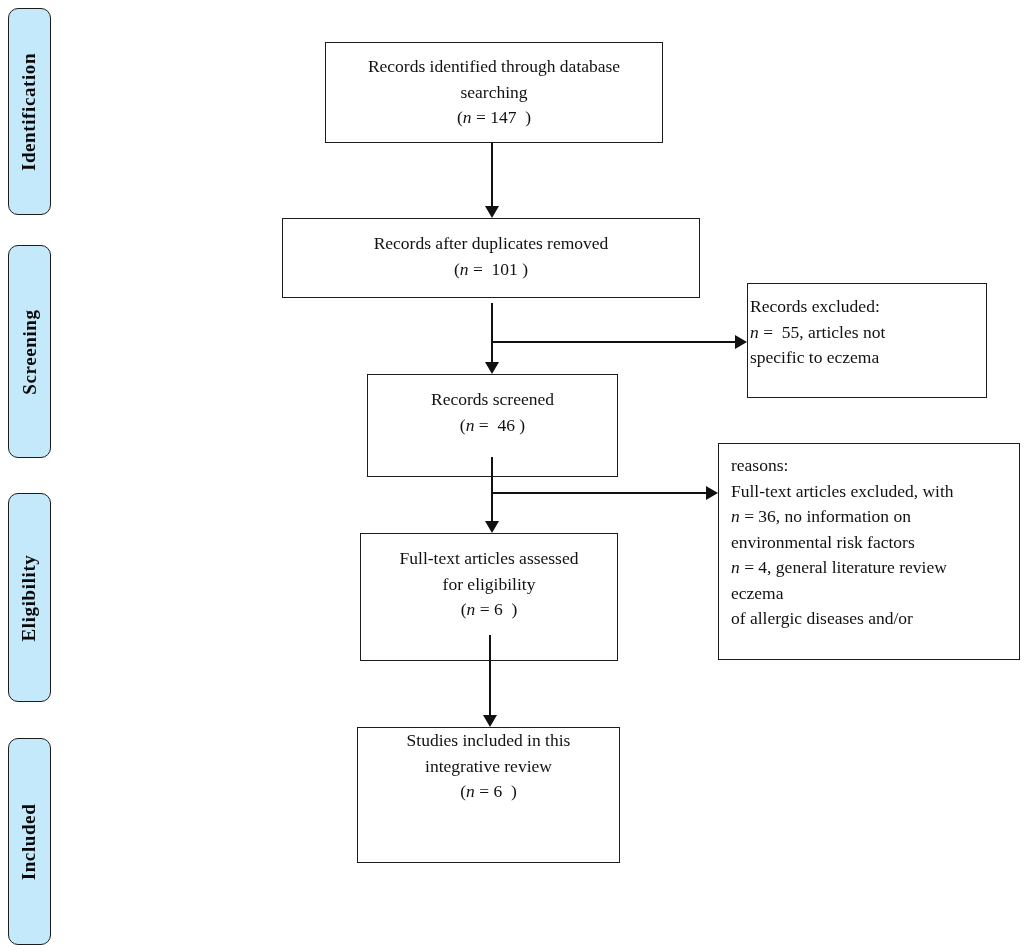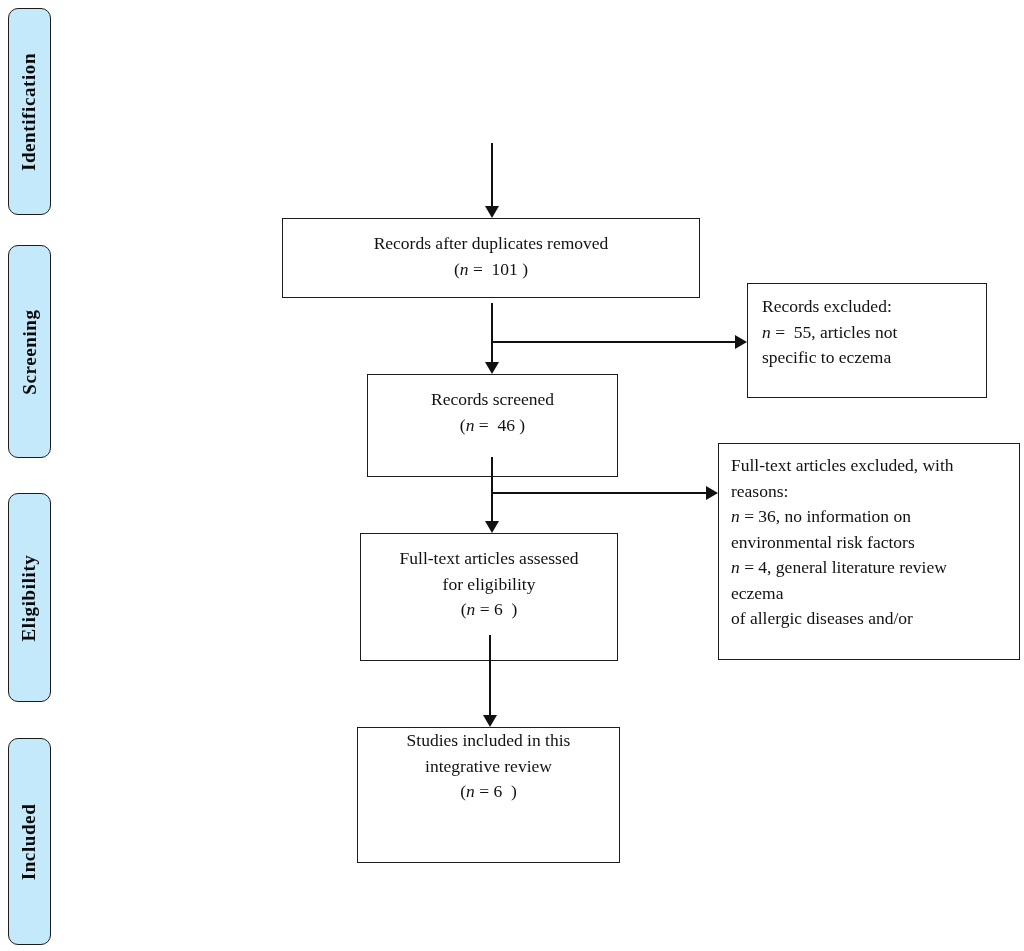--- a/index.html
+++ b/index.html
@@ -76,40 +76,45 @@
   <div class="stage" style="top: 245px; height: 213px; background-color: rgb(195, 233, 250);">
     <span class="vtext">Screening</span>
   </div>
   <div class="stage" style="top: 493px; height: 209px; background-color: rgb(195, 233, 250);">
     <span class="vtext">Eligibility</span>
   </div>
   <div class="stage" style="top: 738px; height: 207px; background-color: rgb(195, 233, 250);">
     <span class="vtext">Included</span>
   </div>
 
+  <div class="fbox center" style="left:325px; top:42px; width:338px; height:101px; padding-top:11px;">
+    <div class="bline">Records identified through database</div>
+    <div class="bline">searching</div>
+    <div class="bline count"><span>(</span><i class="nvar">n</i><span> = 147  )</span></div>
+  </div>
 
   <div class="fbox center" style="left:282px; top:218px; width:418px; height:80px; padding-top:12px;">
     <div class="bline">Records after duplicates removed</div>
     <div class="bline count"><span>(</span><i class="nvar">n</i><span> =  101 )</span></div>
   </div>
 
-  <div class="fbox leftal" style="left:747px; top:283px; width:240px; height:115px; padding:10px 8px 0 14px;">
+  <div class="fbox leftal" style="left:747px; top:283px; width:240px; height:115px; padding:10px 8px 0 2px;">
     <div class="bline">Records excluded:</div>
     <div class="bline"><i class="nvar">n</i><span class="pre"> =  55, articles not</span></div>
     <div class="bline">specific to eczema</div>
   </div>
 
   <div class="fbox center" style="left:367px; top:374px; width:251px; height:103px; padding-top:12px;">
     <div class="bline">Records screened</div>
     <div class="bline count"><span>(</span><i class="nvar">n</i><span> =  46 )</span></div>
   </div>
 
   <div class="fbox leftal" style="left:718px; top:443px; width:302px; height:217px; padding:9px 6px 0 12px;">
+    <div class="bline">reasons:</div>
     <div class="bline">Full-text articles excluded, with</div>
-    <div class="bline">reasons:</div>
     <div class="bline"><i class="nvar">n</i><span class="pre"> = 36, no information on</span></div>
     <div class="bline">environmental risk factors</div>
     <div class="bline"><i class="nvar">n</i><span class="pre"> = 4, general literature review</span></div>
     <div class="bline">eczema</div>
     <div class="bline">of allergic diseases and/or</div>
   </div>
 
   <div class="fbox center" style="left:360px; top:533px; width:258px; height:128px; padding-top:12px;">
     <div class="bline">Full-text articles assessed</div>
     <div class="bline">for eligibility</div>

